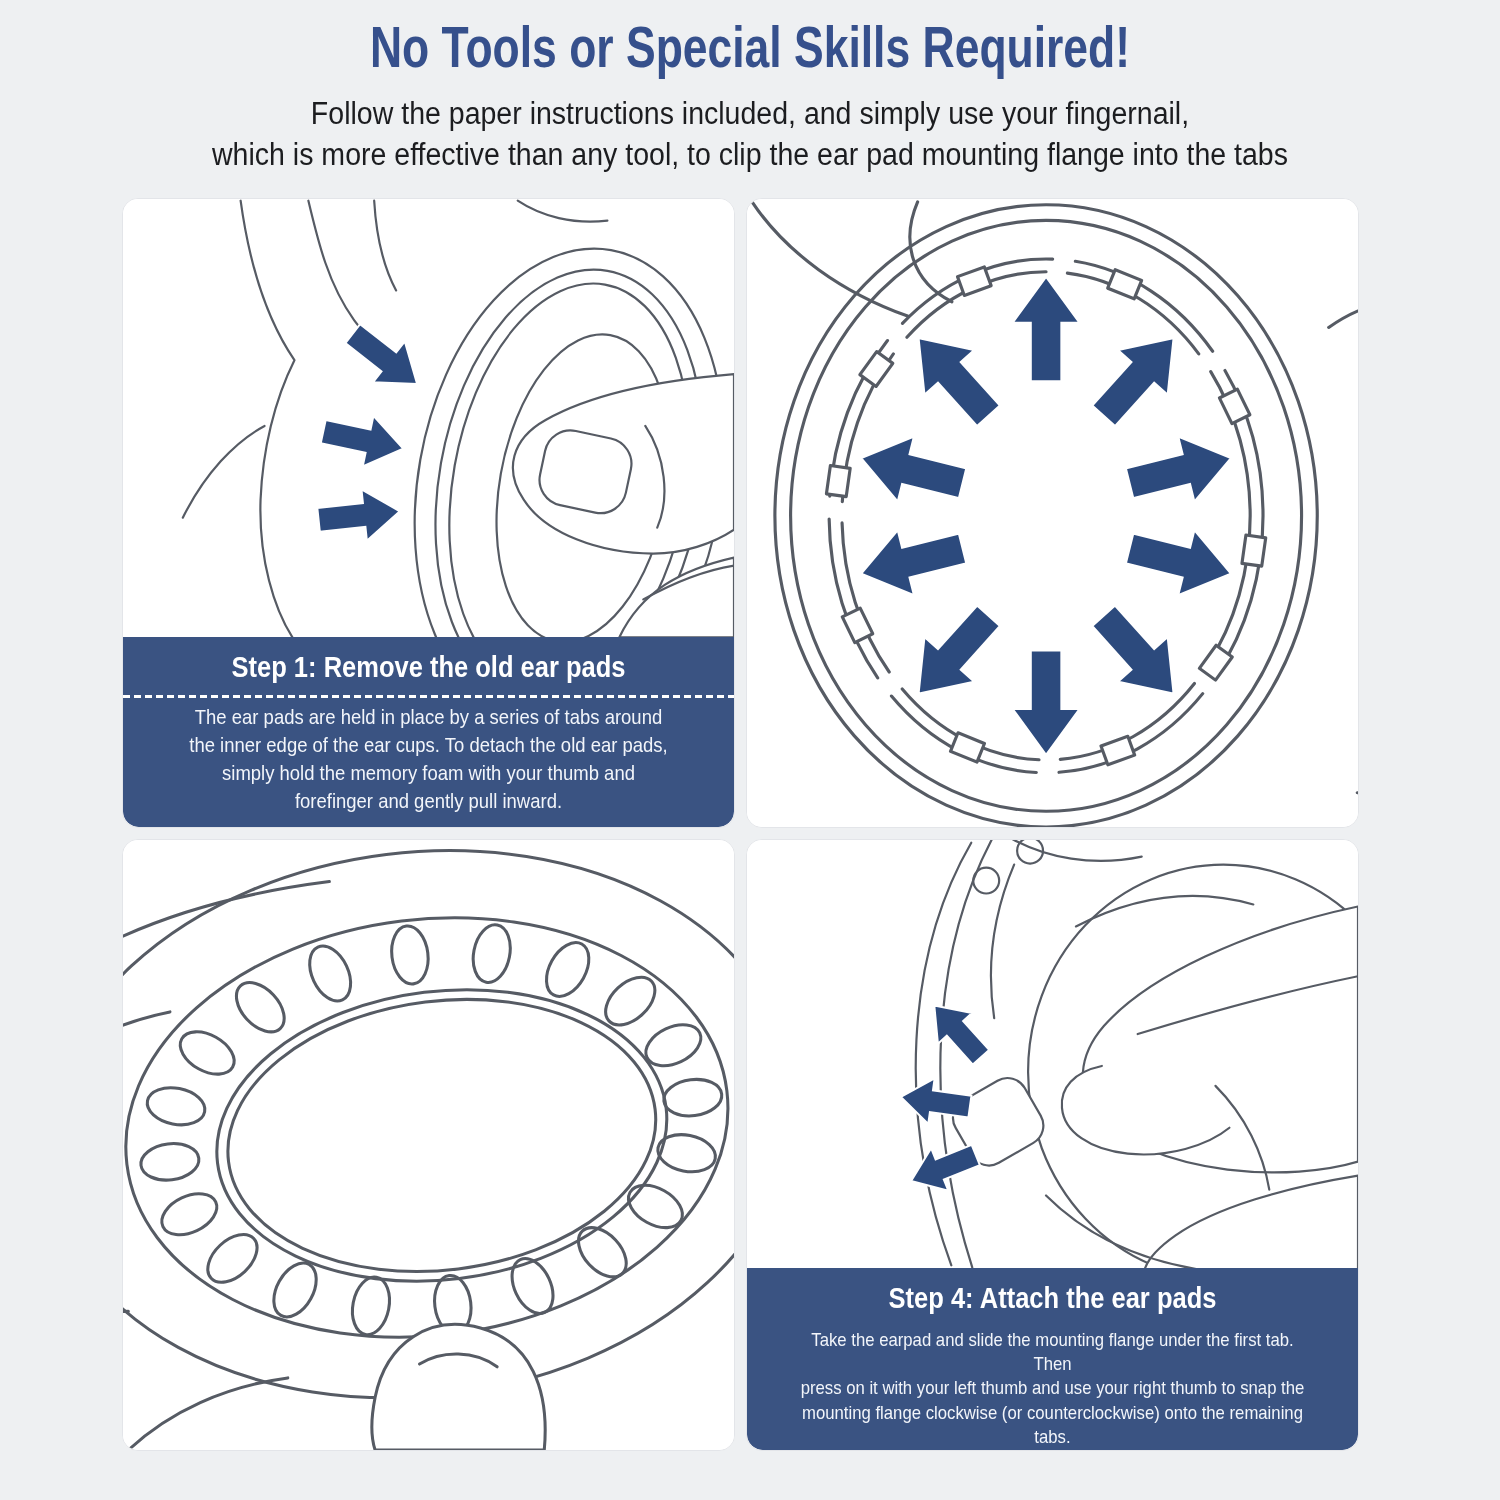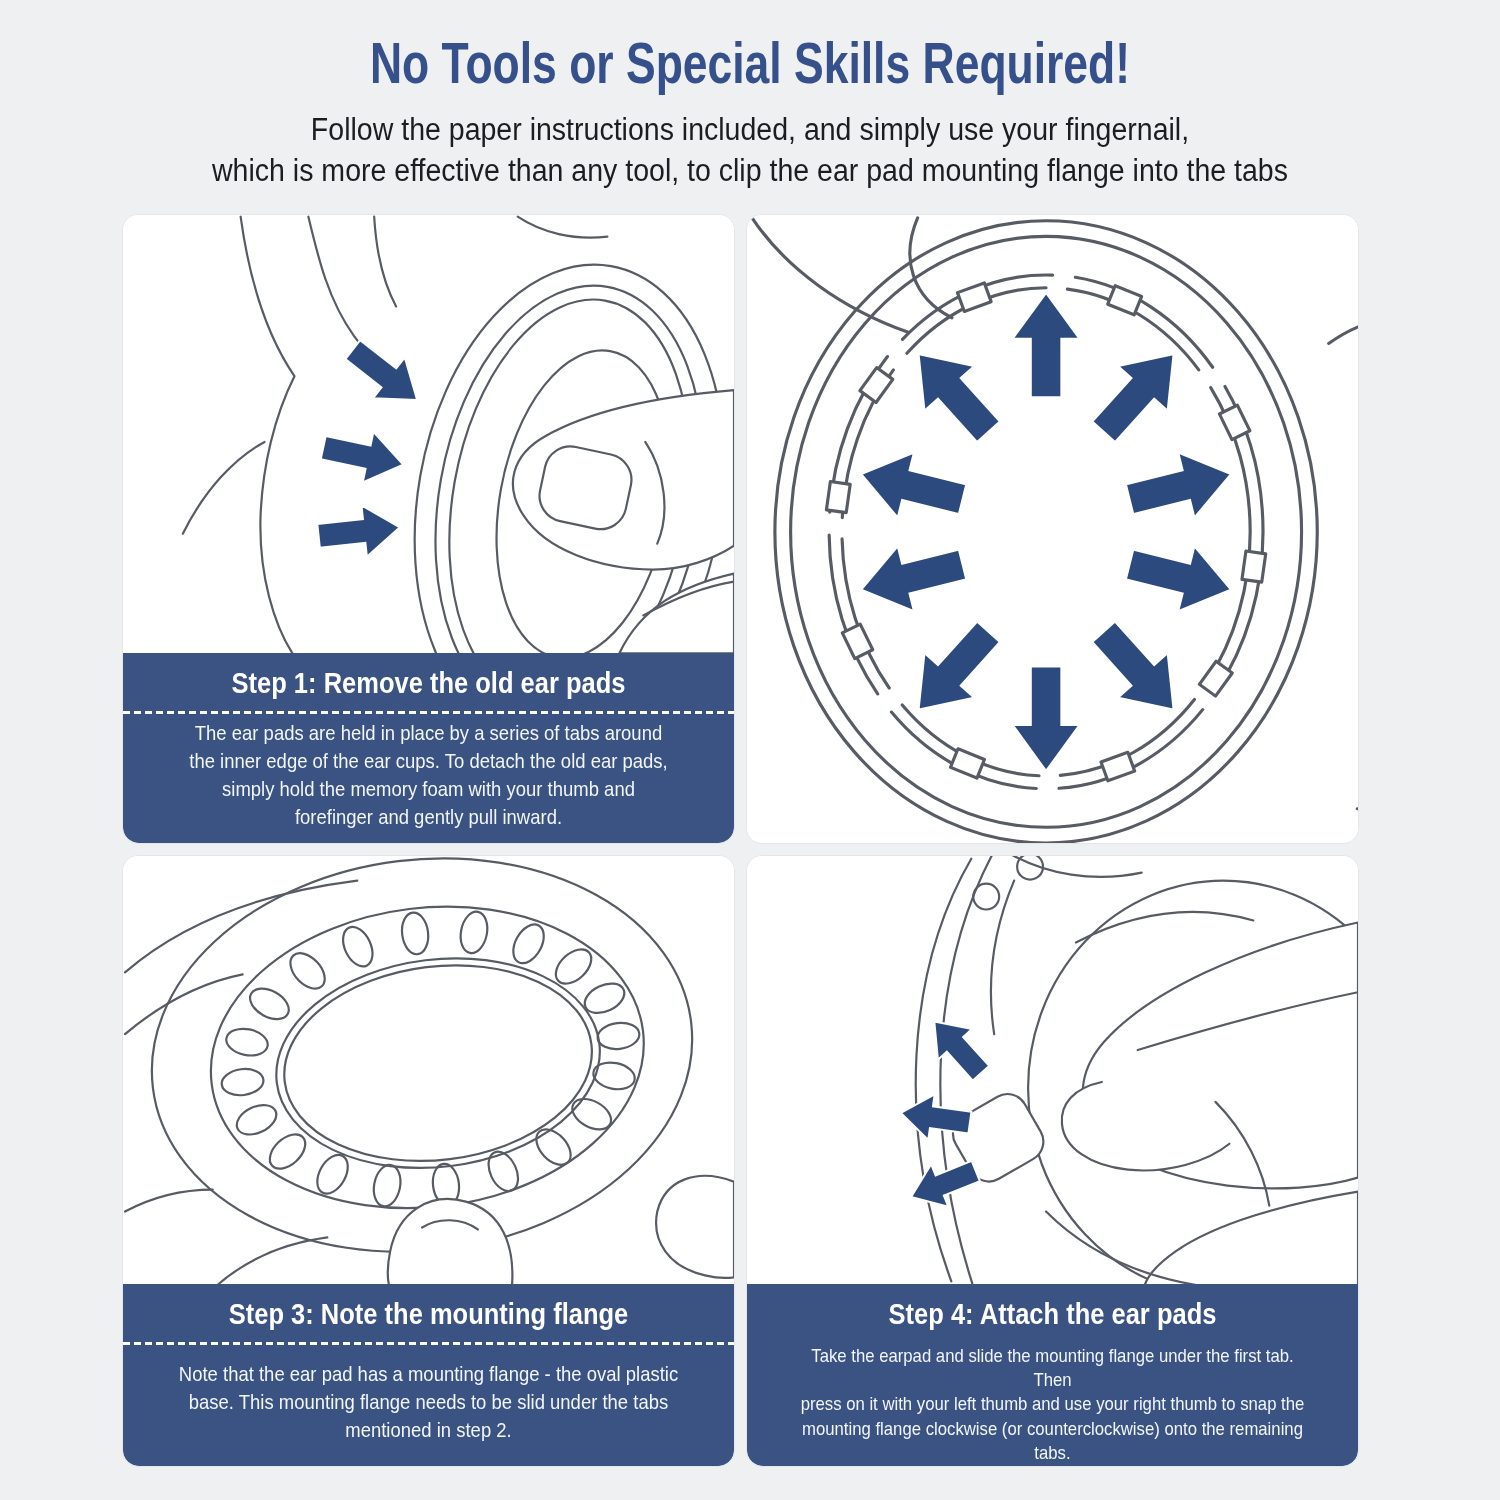--- a/index.html
+++ b/index.html
@@ -7,21 +7,21 @@
     --page-bg:#eef0f2; --panel-bg:#ffffff; --line:#565b64; --line-soft:#7a7f88;
   }
   *{margin:0;padding:0;box-sizing:border-box}
   html,body{width:1500px;height:1500px}
   body{
     background:var(--page-bg);
     font-family:"Liberation Sans", sans-serif;
     color:#1f2023;
     overflow:hidden;
   }
-  .sheet{width:1500px;height:1500px;padding-top:30px}
+  .sheet{width:1500px;height:1500px;padding-top:14px}
   header{text-align:center}
   h1{
     color:var(--title);
     font-size:57px;
     font-weight:bold;
     letter-spacing:0;
     transform:scaleX(0.78);
     transform-origin:50% 50%;
     white-space:nowrap;
   }
@@ -231,27 +231,20 @@
                 <ellipse rx="13" ry="21" class="ln" transform="translate(488.70073809607914 170.75484171438166) rotate(432)"></ellipse>
               </g>
           </g>
 
           <path class="lnf" d="M390,440 C394,396 380,362 344,352 C308,342 276,362 268,402 C264,422 266,434 268,440 Z"></path>
           <path class="ln" d="M300,378 C316,368 340,368 356,380"></path>
 
           <path class="lnf" d="M613,332 C576,318 544,330 536,362 C530,392 548,418 584,426 C596,429 606,429 613,428 Z"></path>
         </svg>
       </div>
-      <div class="banner">
-        <h2>Step 3: Note the mounting flange</h2>
-        <div class="dashes"></div>
-        <p>Note that the ear pad has a mounting flange - the oval plastic
-base. This mounting flange needs to be slid under the tabs
-mentioned in step 2.</p>
-      </div>
     </section>
 
     <section class="panel row2 panel-step4">
       <div class="illus">
         <svg viewBox="0 0 613 440" preserveAspectRatio="xMidYMid slice">
 
           <path class="ln" d="M262,2 C300,24 348,32 396,22"></path>
           <circle class="ln" cx="240" cy="46" r="13"></circle>
           <circle class="ln" cx="284" cy="16" r="13"></circle>
 

